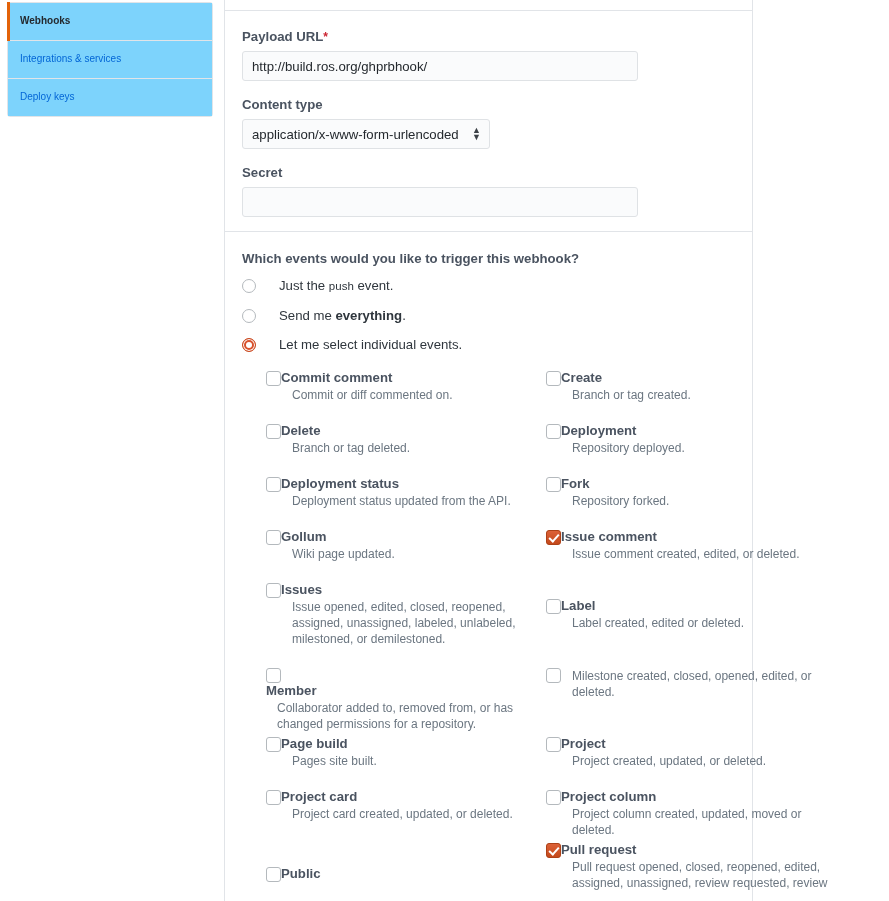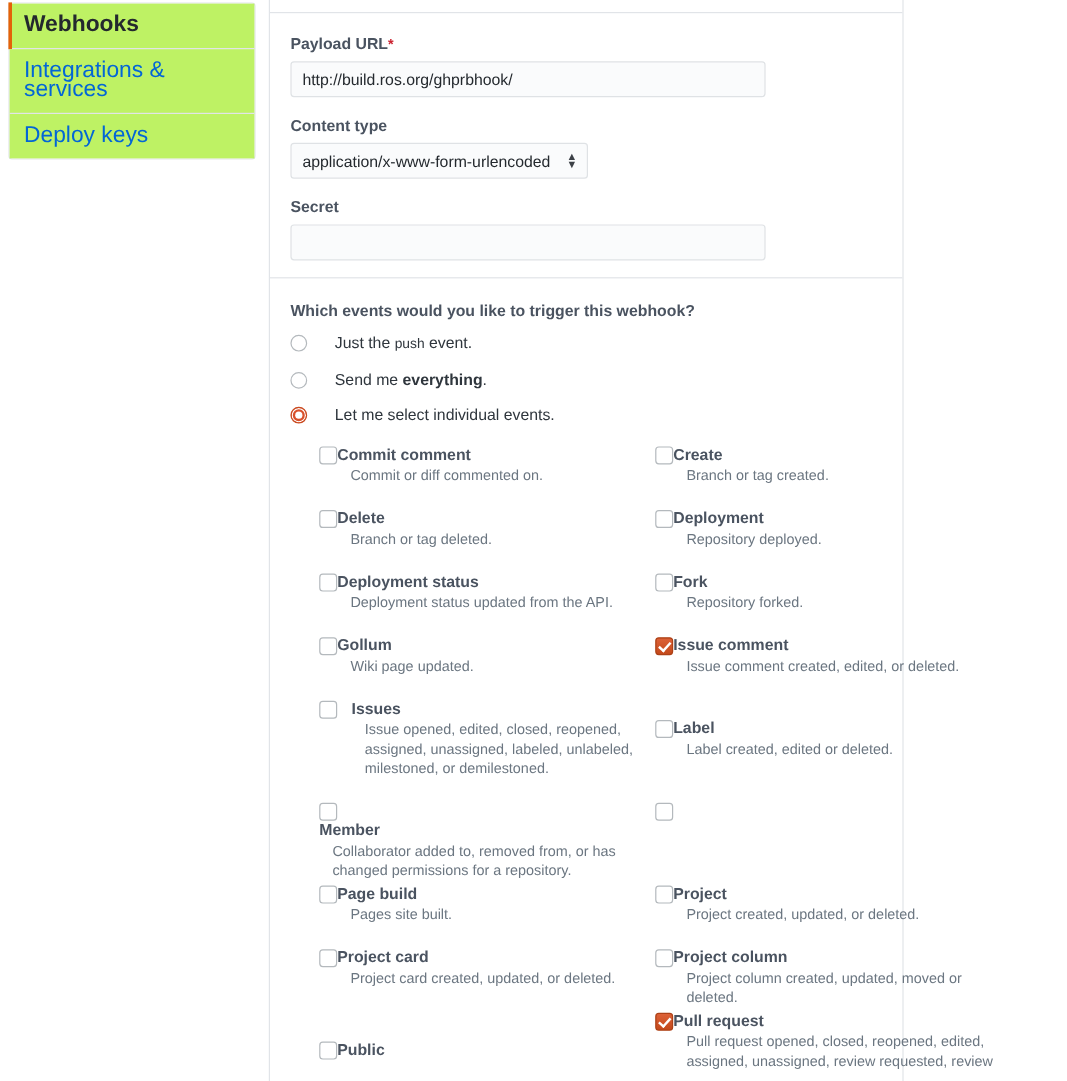--- a/index.html
+++ b/index.html
@@ -17,26 +17,26 @@
     position: absolute;
     left: 7px; top: 2px;
     width: 206px;
     border: 1px solid #e1e4e8;
     border-radius: 3px;
     background: #fff;
   }
   .side-item {
     position: relative;
     padding: 10px 12px 11px 12px;
-    font-size: 19px;
+    font-size: 10px;
     line-height: 16px;
     border-bottom: 1px solid #e1e4e8;
     color: #0366d6;
     cursor: pointer;
-    background: #bef264;
+    background: #7dd3fc;
   }
   .side-item:last-child { border-bottom: none; }
   .side-item.selected {
     color: #24292e;
     font-weight: bold;
   }
   .side-item.selected::before {
     content: "";
     position: absolute;
     left: -1px; top: -1px; bottom: -1px;
@@ -298,21 +298,21 @@
               <div class="ev-desc">Deployment status updated from the API.</div>
             </div>
           </div>
           <div class="ev-item" style="top: 159px;">
             <span class="cb"></span>
             <div class="ev-text">
               <div class="ev-name">Gollum</div>
               <div class="ev-desc">Wiki page updated.</div>
             </div>
           </div>
-          <div class="ev-item" style="top: 212px; gap: 12px;">
+          <div class="ev-item" style="top: 212px;">
             <span class="cb"></span>
             <div class="ev-text">
               <div class="ev-name">Issues</div>
               <div class="ev-desc">Issue opened, edited, closed, reopened, assigned, unassigned, labeled, unlabeled, milestoned, or demilestoned.</div>
             </div>
           </div>
           <div class="ev-item" style="top: 297px; flex-direction: column;">
             <span class="cb"></span>
             <div class="ev-text">
               <div class="ev-name">Member</div>
@@ -372,20 +372,21 @@
           <div class="ev-item" style="top: 228px;">
             <span class="cb"></span>
             <div class="ev-text">
               <div class="ev-name">Label</div>
               <div class="ev-desc">Label created, edited or deleted.</div>
             </div>
           </div>
           <div class="ev-item" style="top: 297px;">
             <span class="cb"></span>
             <div class="ev-text">
+              <div class="ev-desc">Milestone created, closed, opened, edited, or deleted.</div>
             </div>
           </div>
           <div class="ev-item" style="top: 366px;">
             <span class="cb"></span>
             <div class="ev-text">
               <div class="ev-name">Project</div>
               <div class="ev-desc">Project created, updated, or deleted.</div>
             </div>
           </div>
           <div class="ev-item" style="top: 419px;">

